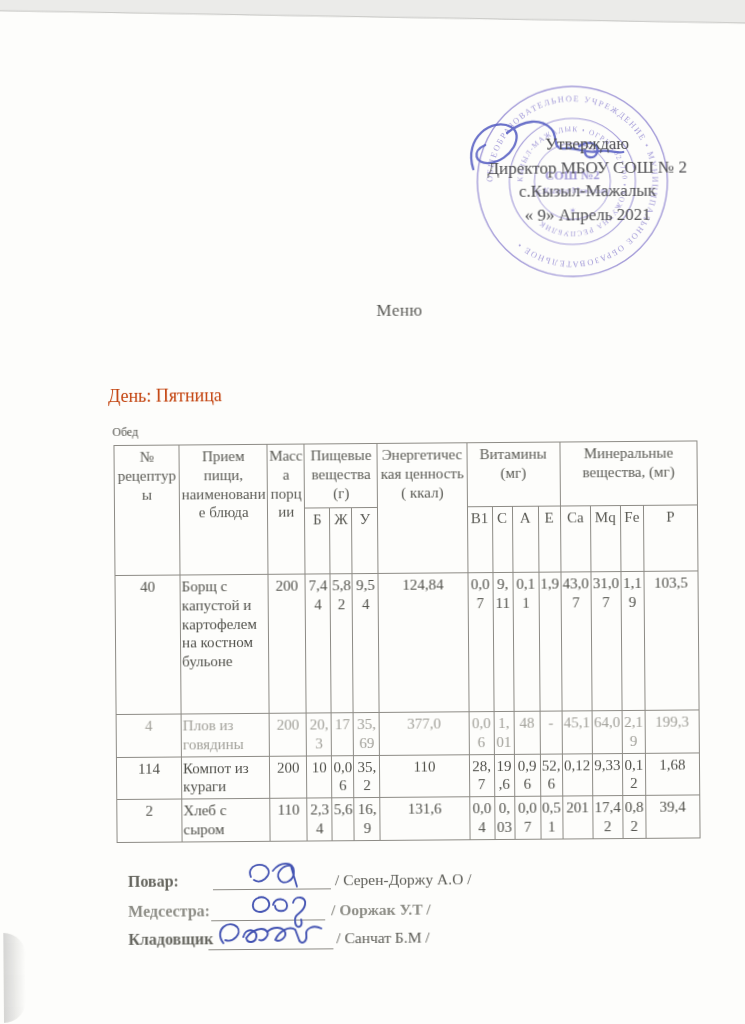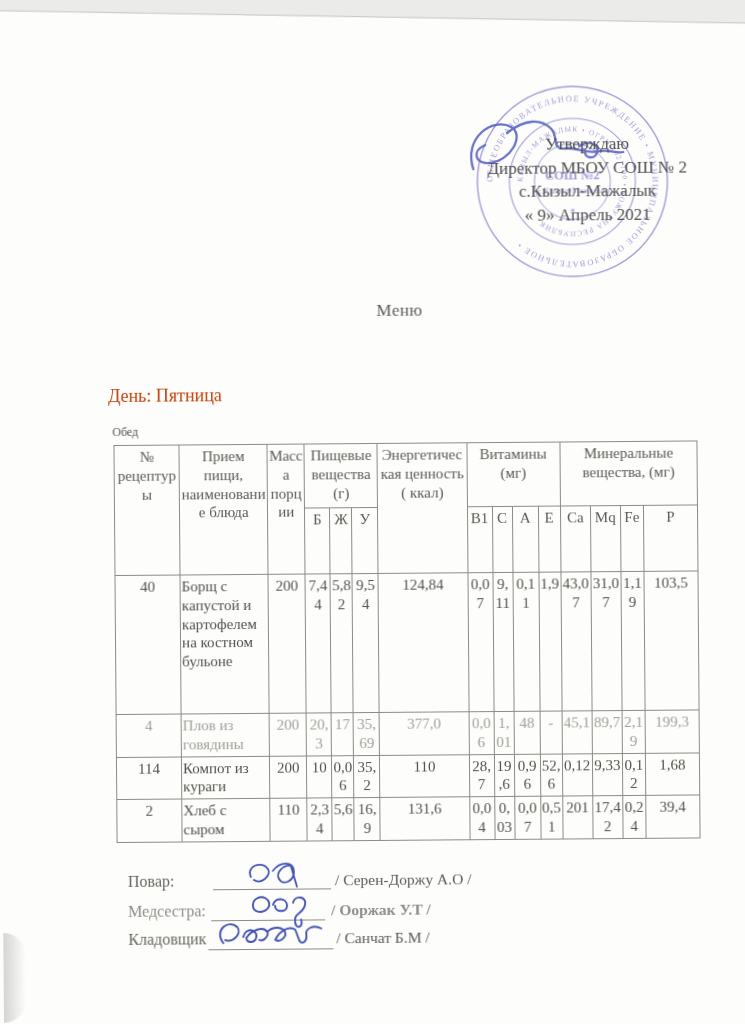--- a/index.html
+++ b/index.html
@@ -30,21 +30,21 @@
   table.menu th{text-align:center;color:#5a5a54;}
   tr.h1{height:64px;} tr.h2{height:66px;}
   tr.r0{height:139px;} tr.r1{height:37px;} tr.r2{height:42px;} tr.r3{height:39px;}
   td.c-name{text-align:left;padding-left:3px;}
   td.c-num,td.c-mass{text-align:center;}
   td.c-val{text-align:center;word-break:break-all;}
   td.c-energy{text-align:center;}
   tr.faded{color:#a09f98;}
   
   .foot-row{position:absolute;font-size:16px;color:#66665f;}
-  .foot-row .role{display:inline-block;}
+  .foot-row .role{display:inline-block;font-weight:bold;}
   .underline{position:absolute;border-bottom:1.2px solid #8d8b85;}
   .foot-name{position:absolute;font-size:15.5px;color:#5a5a54;}
   .sig-ink{position:absolute;}
   .lighter{color:#8d8d86;}
 </style>
 </head>
 <body>
 
 <div class="page">
   <div class="content">
@@ -157,21 +157,21 @@
           <td class="c-mass">200</td>
           <td class="c-val">20,3</td>
           <td class="c-val">17</td>
           <td class="c-val">35,69</td>
           <td class="c-energy">377,0</td>
           <td class="c-val">0,06</td>
           <td class="c-val">1,01</td>
           <td class="c-val">48</td>
           <td class="c-val">-</td>
           <td class="c-val">45,1</td>
-          <td class="c-val">89,7</td>
+          <td class="c-val">64,0</td>
           <td class="c-val">2,19</td>
           <td class="c-val">199,3</td>
         </tr>
         <tr class="r2">
           <td class="c-num">114</td>
           <td class="c-name">Компот из кураги</td>
           <td class="c-mass">200</td>
           <td class="c-val">10</td>
           <td class="c-val">0,06</td>
           <td class="c-val">35,2</td>
@@ -192,21 +192,21 @@
           <td class="c-val">2,34</td>
           <td class="c-val">5,6</td>
           <td class="c-val">16,9</td>
           <td class="c-energy">131,6</td>
           <td class="c-val">0,04</td>
           <td class="c-val">0,03</td>
           <td class="c-val">0,07</td>
           <td class="c-val">0,51</td>
           <td class="c-val">201</td>
           <td class="c-val">17,42</td>
-          <td class="c-val">0,24</td>
+          <td class="c-val">0,82</td>
           <td class="c-val">39,4</td>
         </tr>
       </tbody>
     </table>
 
     <div class="foot-row" style="left:125px;top:871px;">
       <span class="role">Повар:</span>
     </div>
     <div class="underline" style="left:210px;top:872px;width:118px;height:16px;"></div>
     <svg class="sig-ink" style="left:228px;top:858px;" width="90" height="34" viewBox="0 0 90 34">

